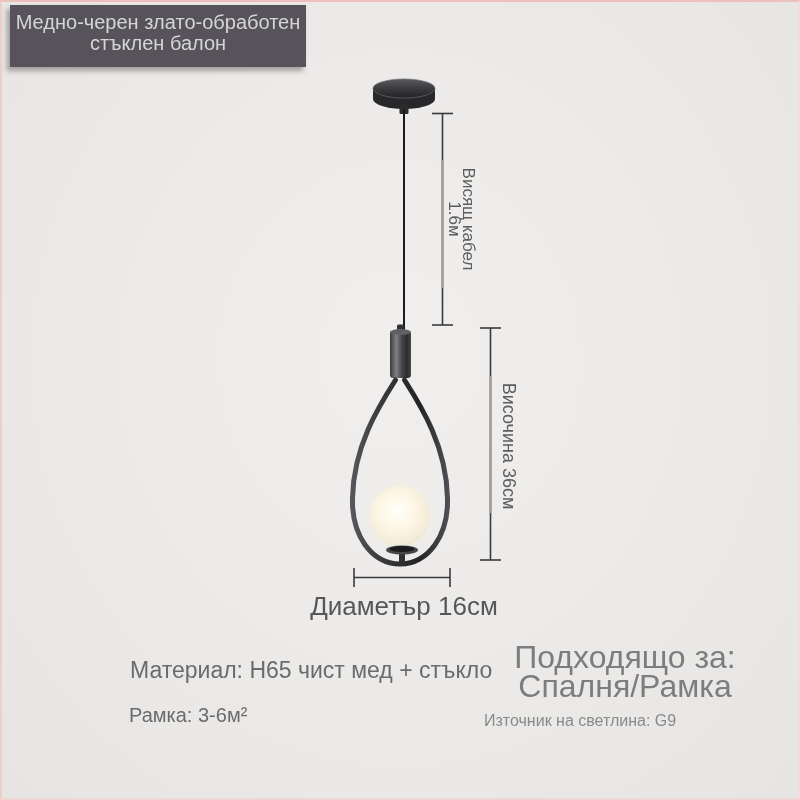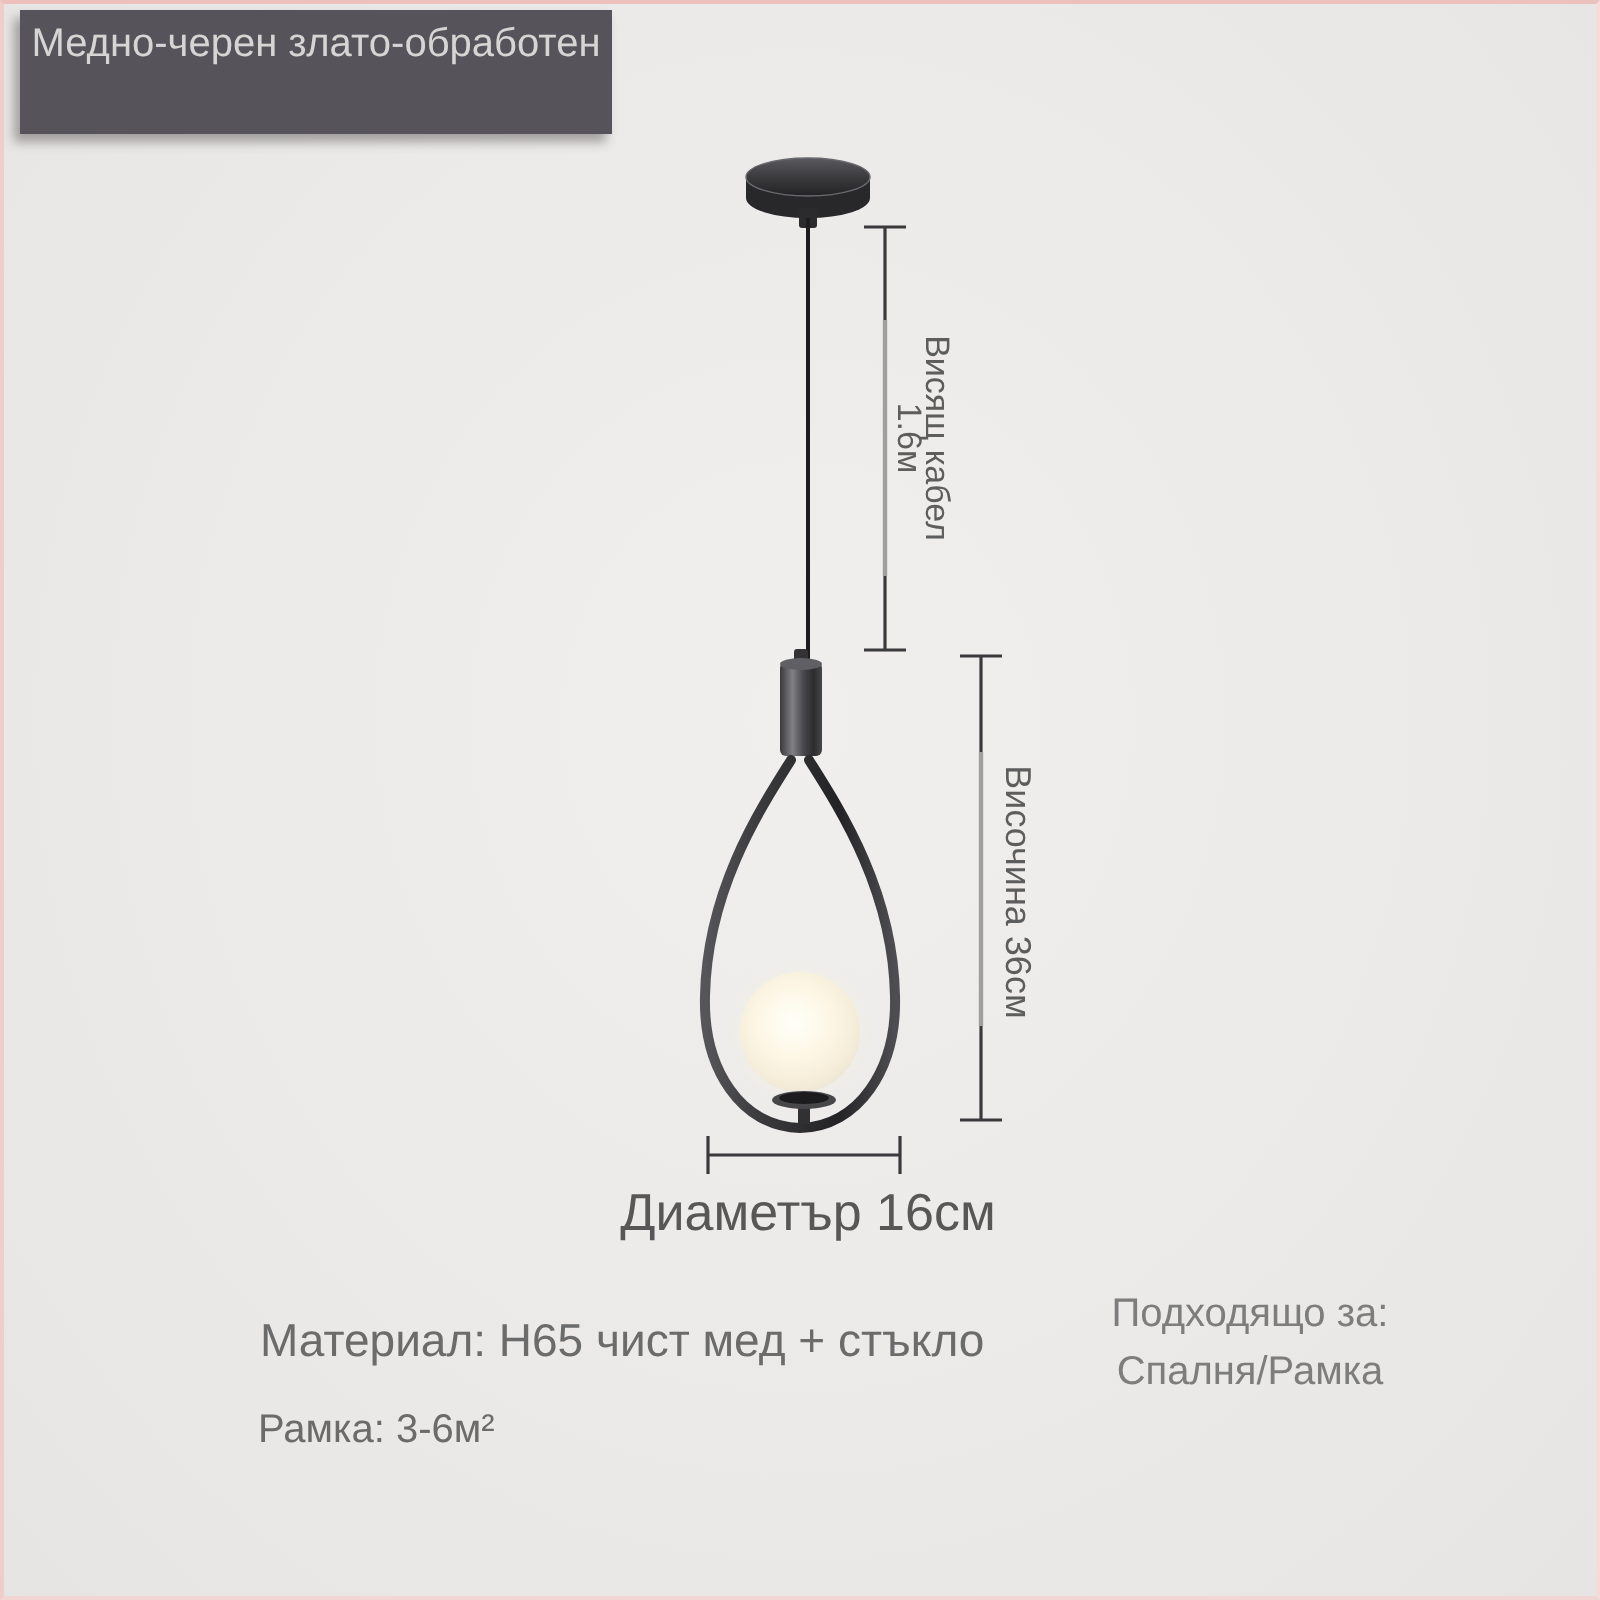--- a/index.html
+++ b/index.html
@@ -22,31 +22,32 @@
   .badge span{display:block;}
   .lamp-svg{position:absolute;left:0;top:0;}
   .dim-text{position:absolute;color:#5d5d5d;white-space:nowrap;}
   .rot{transform:rotate(90deg);transform-origin:center center;text-align:center;}
   .dim-cable{left:394px;top:203px;width:130px;font-size:17px;line-height:14px;}
   .dim-height{left:432px;top:433px;width:150px;font-size:18px;line-height:22px;}
   .dim-diameter{left:292px;top:589px;width:220px;text-align:center;font-size:26px;color:#575757;}
   .spec{position:absolute;color:#6b6b6b;white-space:nowrap;text-align:right;}
   .spec-material{left:128px;top:655px;font-size:23px;}
   .spec-area{left:127px;top:702px;font-size:20px;}
-  .spec-suitable{left:473px;top:641px;width:300px;text-align:center;font-size:20px;line-height:29px;color:#7d7d7d;}
+  .spec-suitable{left:473px;top:641px;width:300px;text-align:center;font-size:32px;line-height:29px;color:#7d7d7d;}
   .spec-suitable span{display:block;}
   .spec-light{left:482px;top:710px;font-size:16px;color:#8a8a8a;}
 </style>
 </head>
 <body>
 
 <div class="stage">
 
   <div class="badge">
     <span>Медно-черен злато-обработен</span>
+    <span>стъклен балон</span>
   </div>
 
   <svg class="lamp-svg" width="800" height="800" viewBox="0 0 800 800">
     <defs>
       <linearGradient id="gTop" x1="0" y1="0" x2="0" y2="1">
         <stop offset="0" stop-color="#5a5a5e"></stop>
         <stop offset="0.55" stop-color="#39393c"></stop>
         <stop offset="1" stop-color="#232325"></stop>
       </linearGradient>
       <linearGradient id="gCyl" x1="0" y1="0" x2="1" y2="0">
@@ -134,14 +135,15 @@
 
   <div class="spec spec-material">Материал: H65 чист мед + стъкло</div>
 
   <div class="spec spec-area">Рамка: 3-6м²</div>
 
   <div class="spec spec-suitable">
     <span>Подходящо за:</span>
     <span>Спалня/Рамка</span>
   </div>
 
+  <div class="spec spec-light">Източник на светлина: G9</div>
 
 </div>
 
 </body></html>

